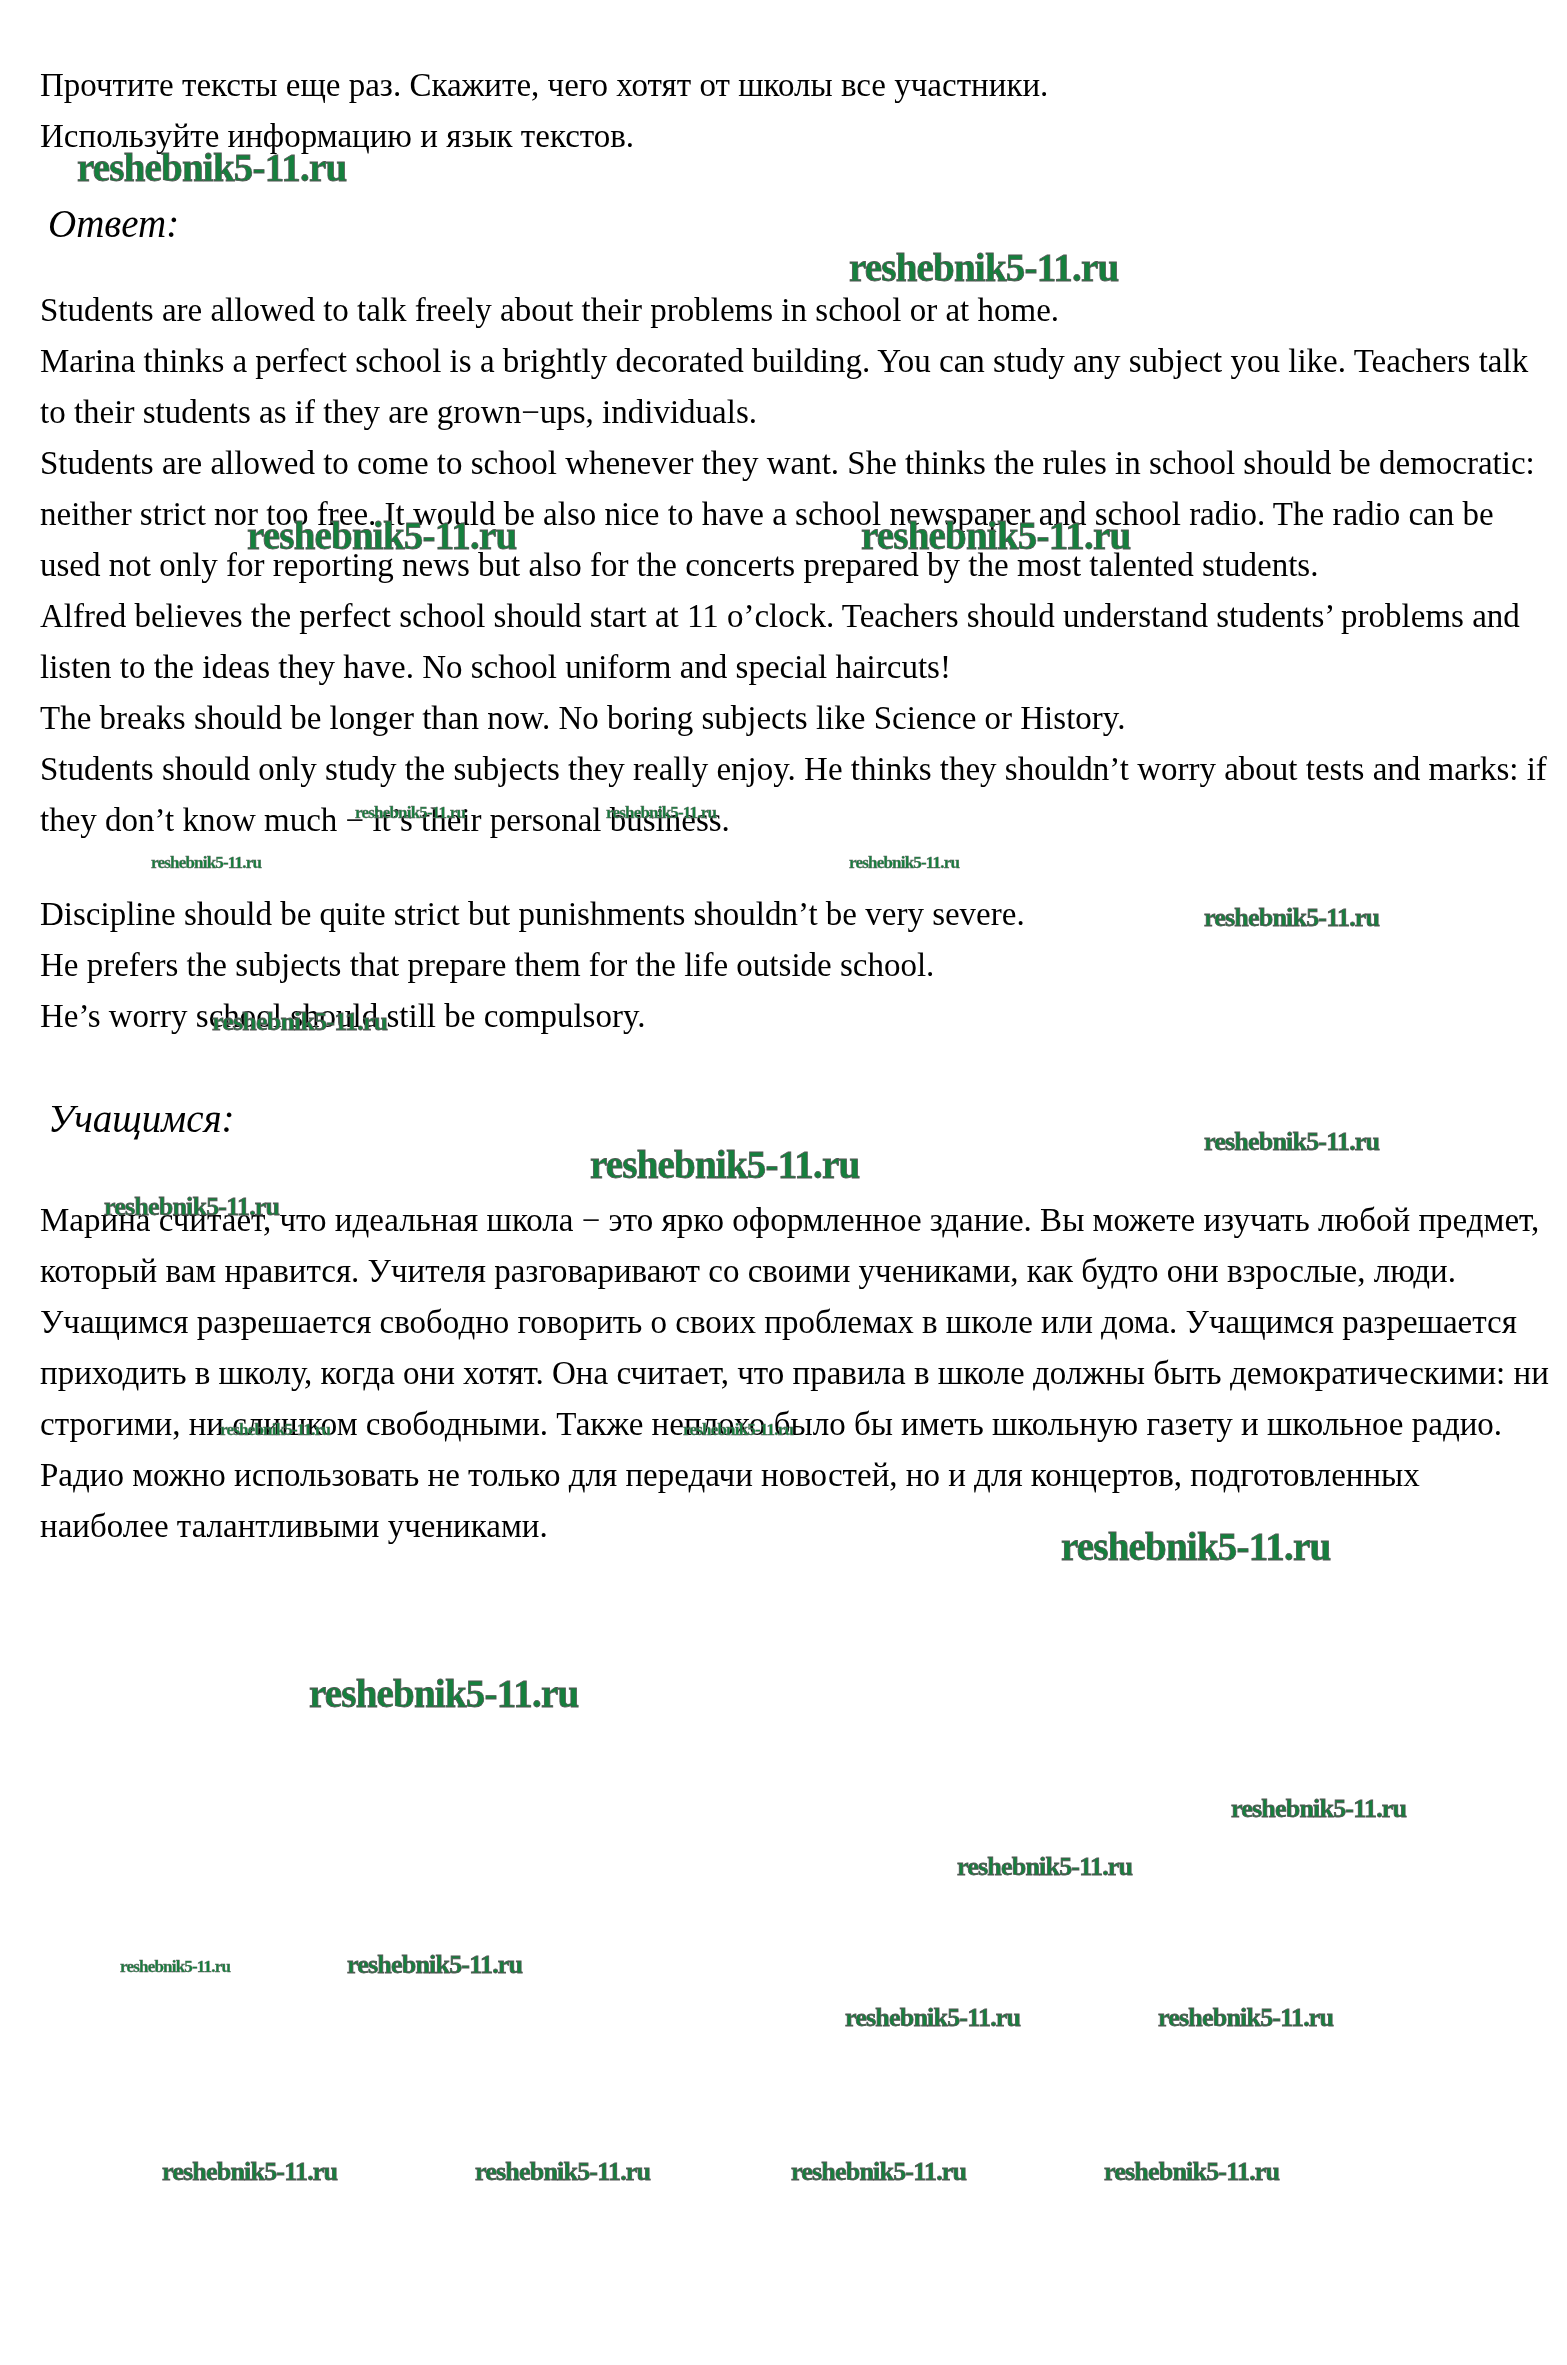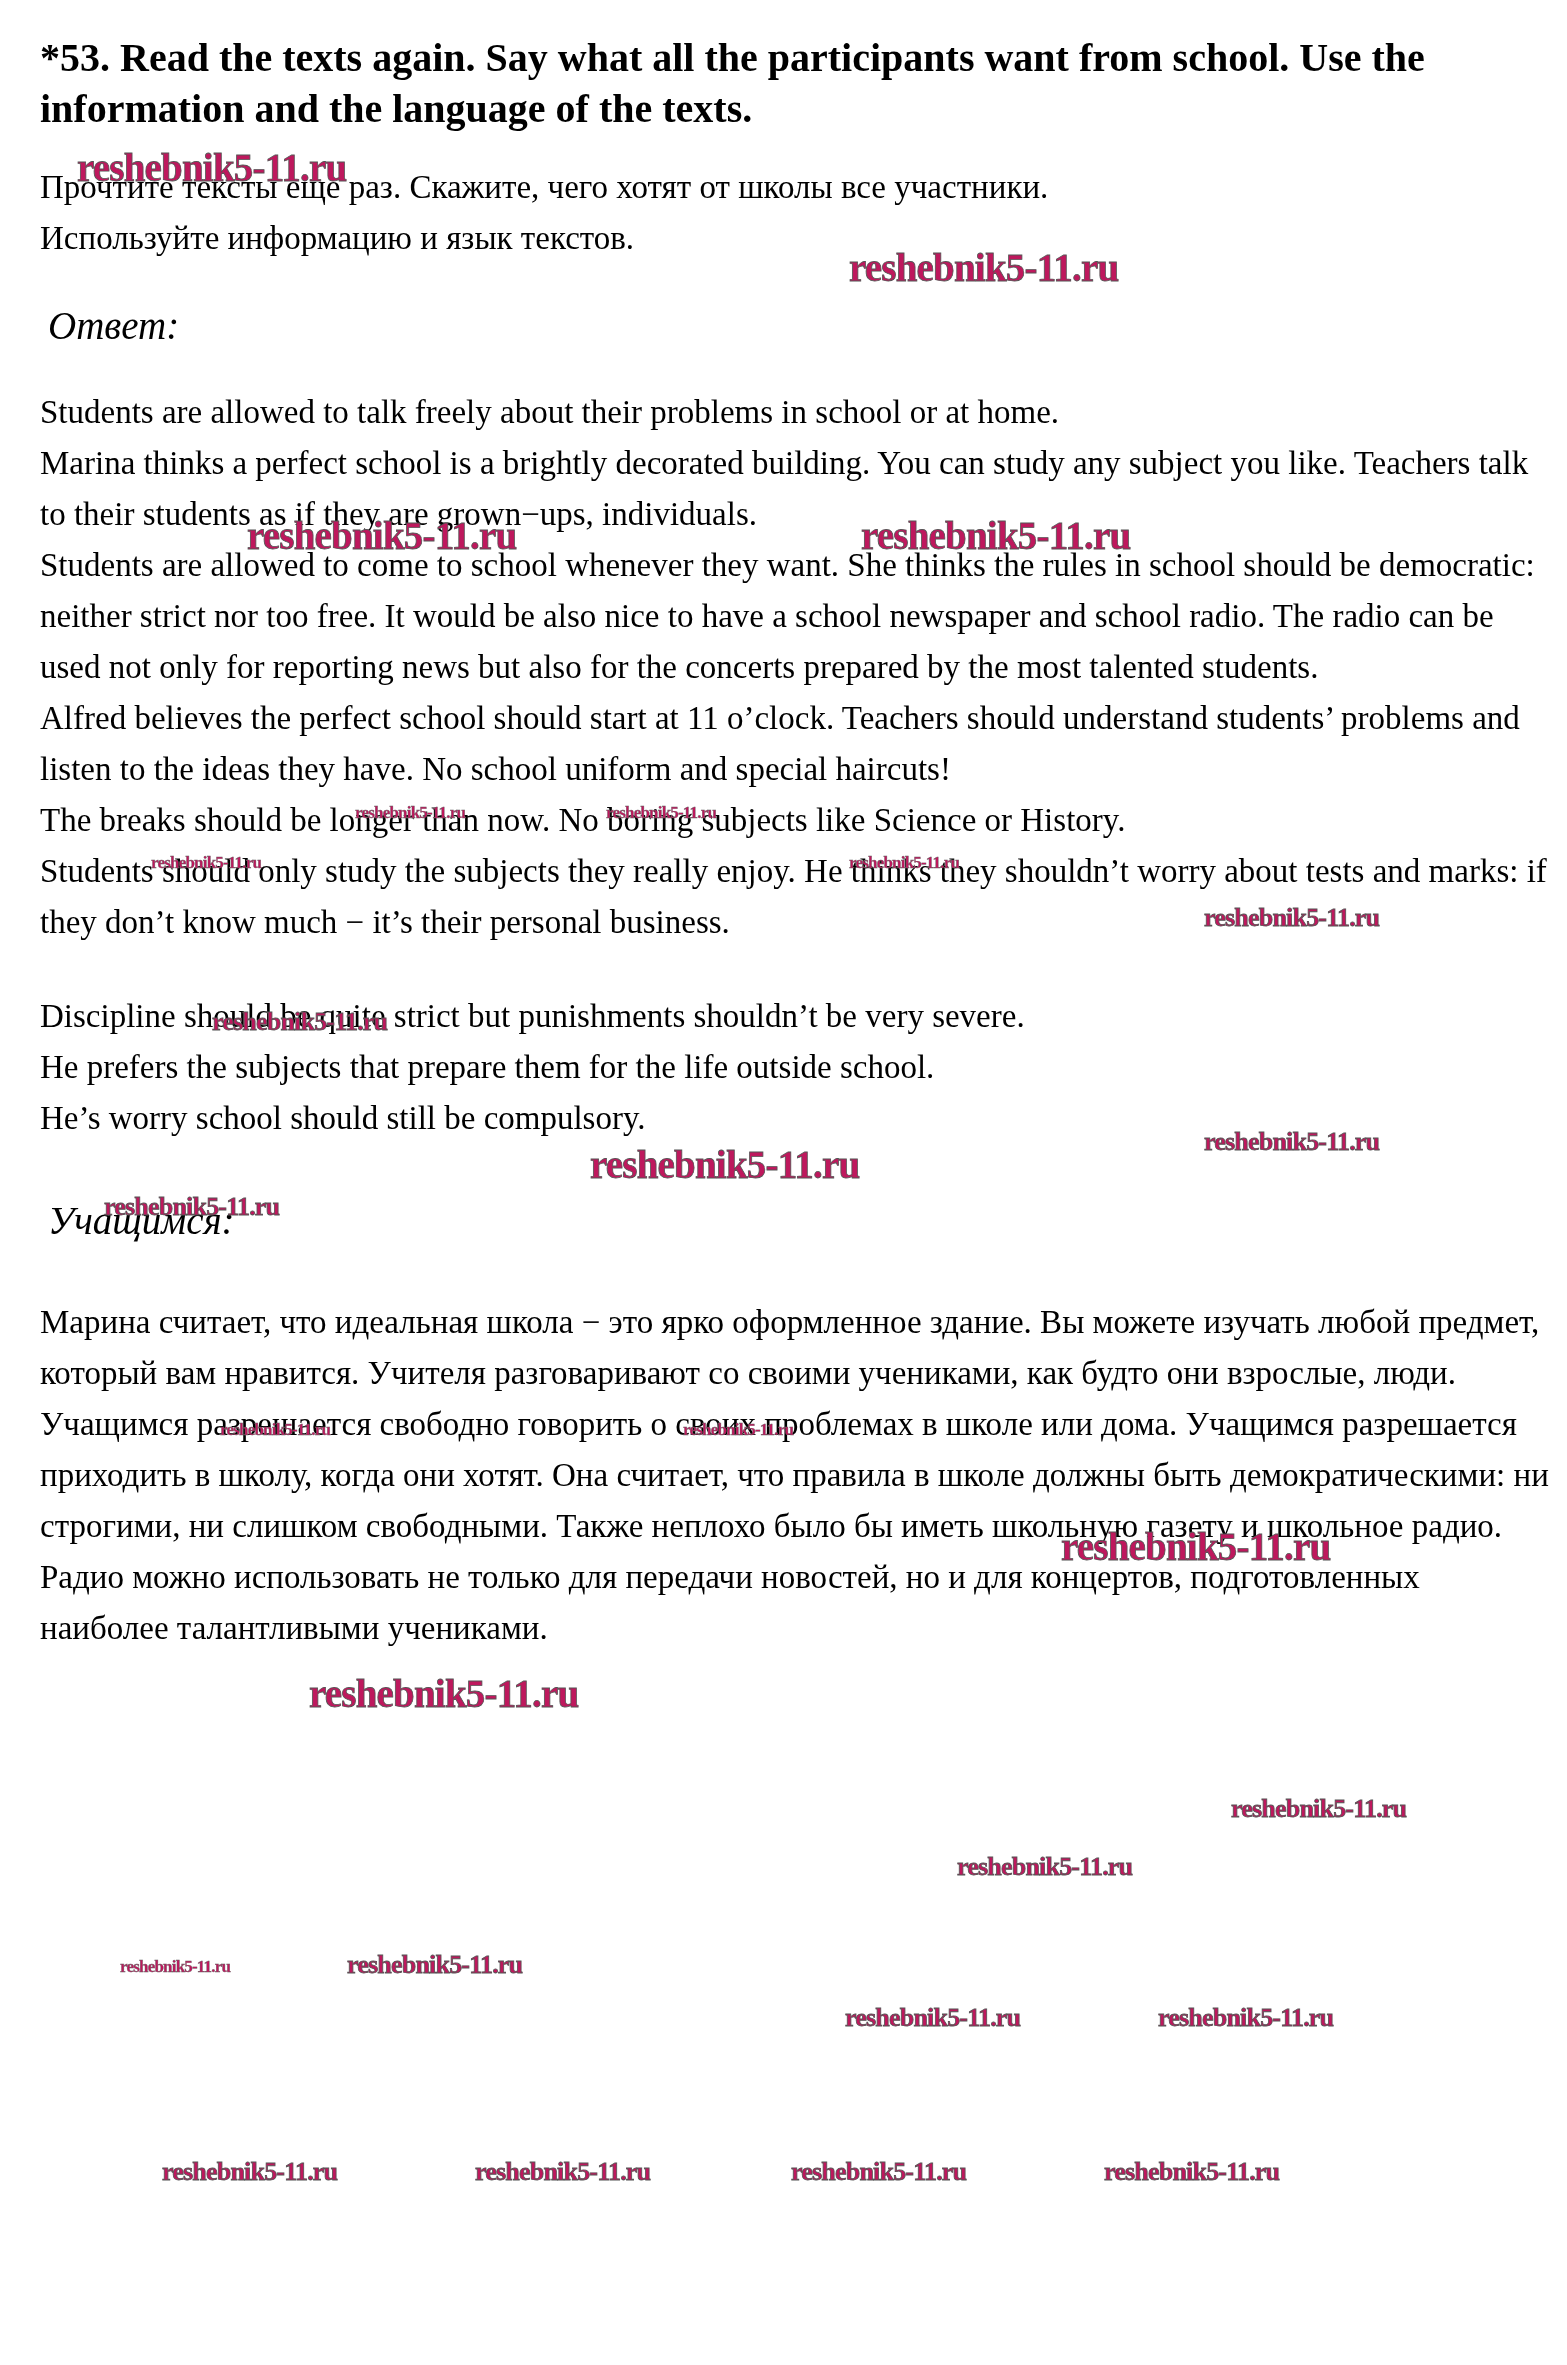--- a/index.html
+++ b/index.html
@@ -5,31 +5,30 @@
   html, body { margin: 0; padding: 0; background: #ffffff; }
   body { width: 1568px; height: 2366px; position: relative; overflow: hidden;
          font-family: "Liberation Serif", "DejaVu Serif", serif; color: #000; }
   .page { position: absolute; left: 40px; top: 32px; width: 1513px; }
   .task { font-weight: bold; font-size: 40px; line-height: 51px; margin: 0; }
   .para { font-size: 33px; line-height: 51px; margin: 0; }
   .label { font-style: italic; font-size: 39px; line-height: 51px; margin: 8px; }
   .gap-s { height: 28px; }
   .gap-m { height: 43px; }
   .wm { position: absolute; font-family: "Liberation Serif", "DejaVu Serif", serif; font-weight: bold;
-        color: #be185d; -webkit-text-stroke: 0.8px #555; letter-spacing: -0.8px; white-space: nowrap;
+        color: #15803d; -webkit-text-stroke: 0.8px #555; letter-spacing: -0.8px; white-space: nowrap;
         pointer-events: none; }
   .wm.big { font-size: 39px; }
   .wm.mid { font-size: 26px; }
   .wm.small { font-size: 17px; -webkit-text-stroke: 0.4px #666; }
 </style>
 </head>
 <body>
 
 <div class="page">
-  <p class="task">*53. Read the texts again. Say what all the participants want from school. Use the information and the language of the texts.</p>
   <div class="gap-s"></div>
   <p class="para">Прочтите тексты еще раз. Скажите, чего хотят от школы все участники.</p>
   <p class="para">Используйте информацию и язык текстов.</p>
   <div class="gap-s"></div>
 
   <p class="label">Ответ:</p>
   <div class="gap-s"></div>
   <p class="para">Students are allowed to talk freely about their problems in school or at home.</p>
   <p class="para">Marina thinks a perfect school is a brightly decorated building. You can study any subject you like. Teachers talk to their students as if they are grown−ups, individuals.</p>
   <p class="para">Students are allowed to come to school whenever they want. She thinks the rules in school should be democratic: neither strict nor too free. It would be also nice to have a school newspaper and school radio. The radio can be used not only for reporting news but also for the concerts prepared by the most talented students.</p>

